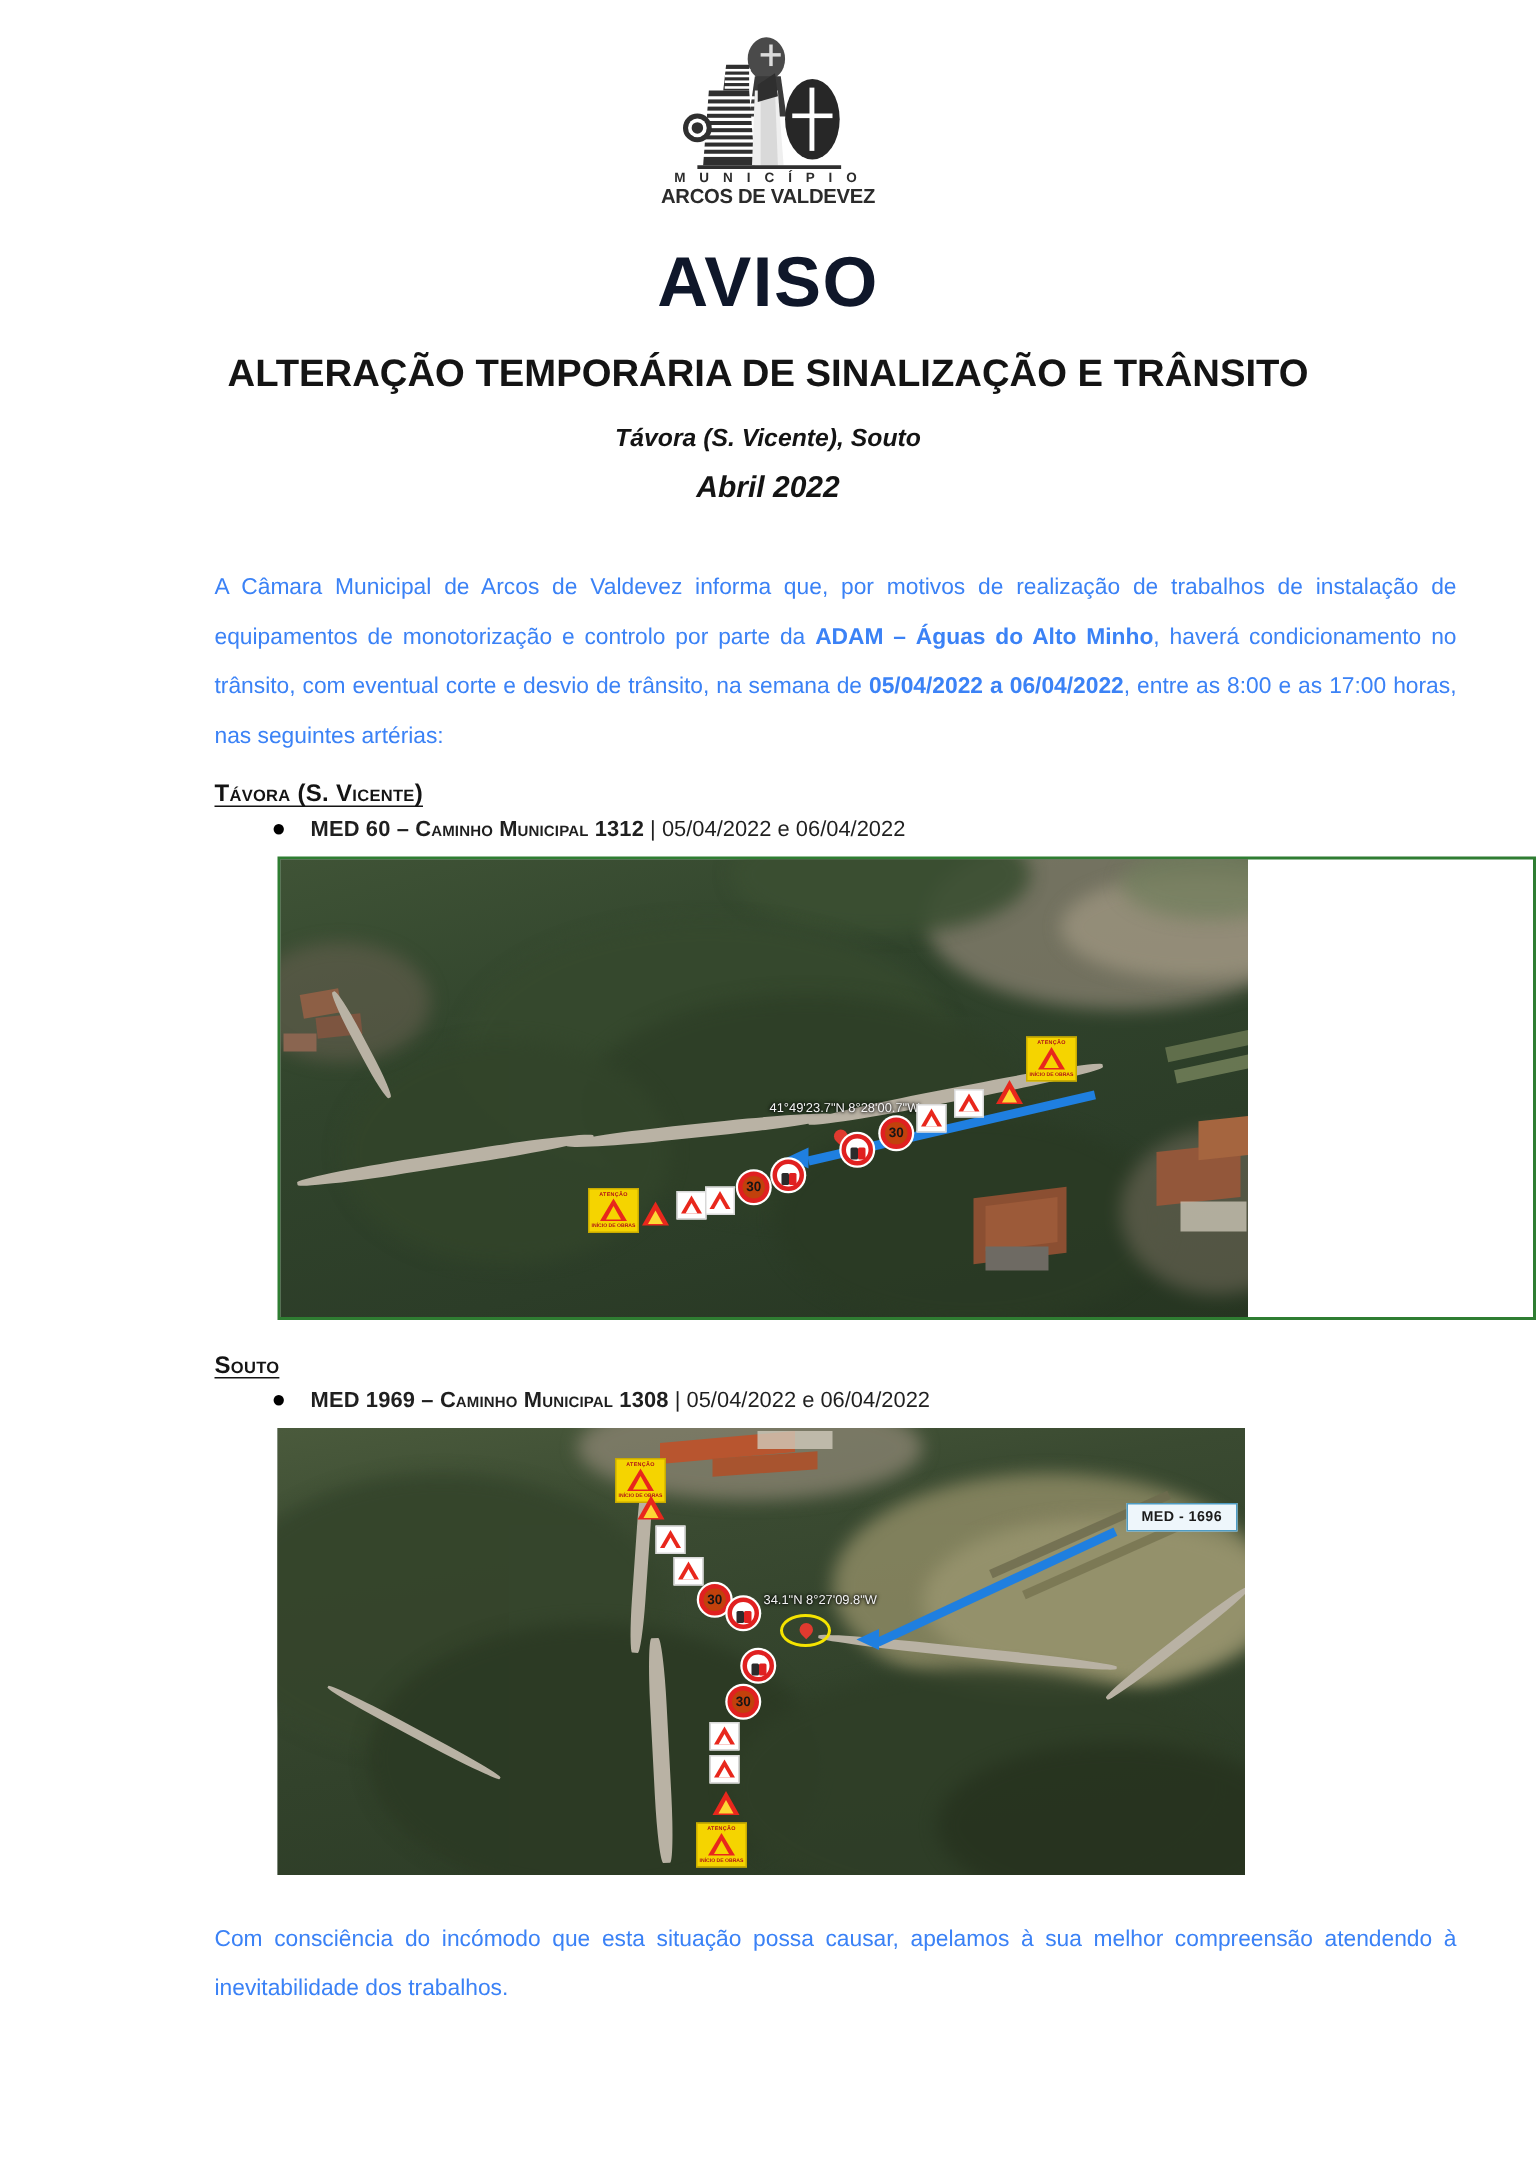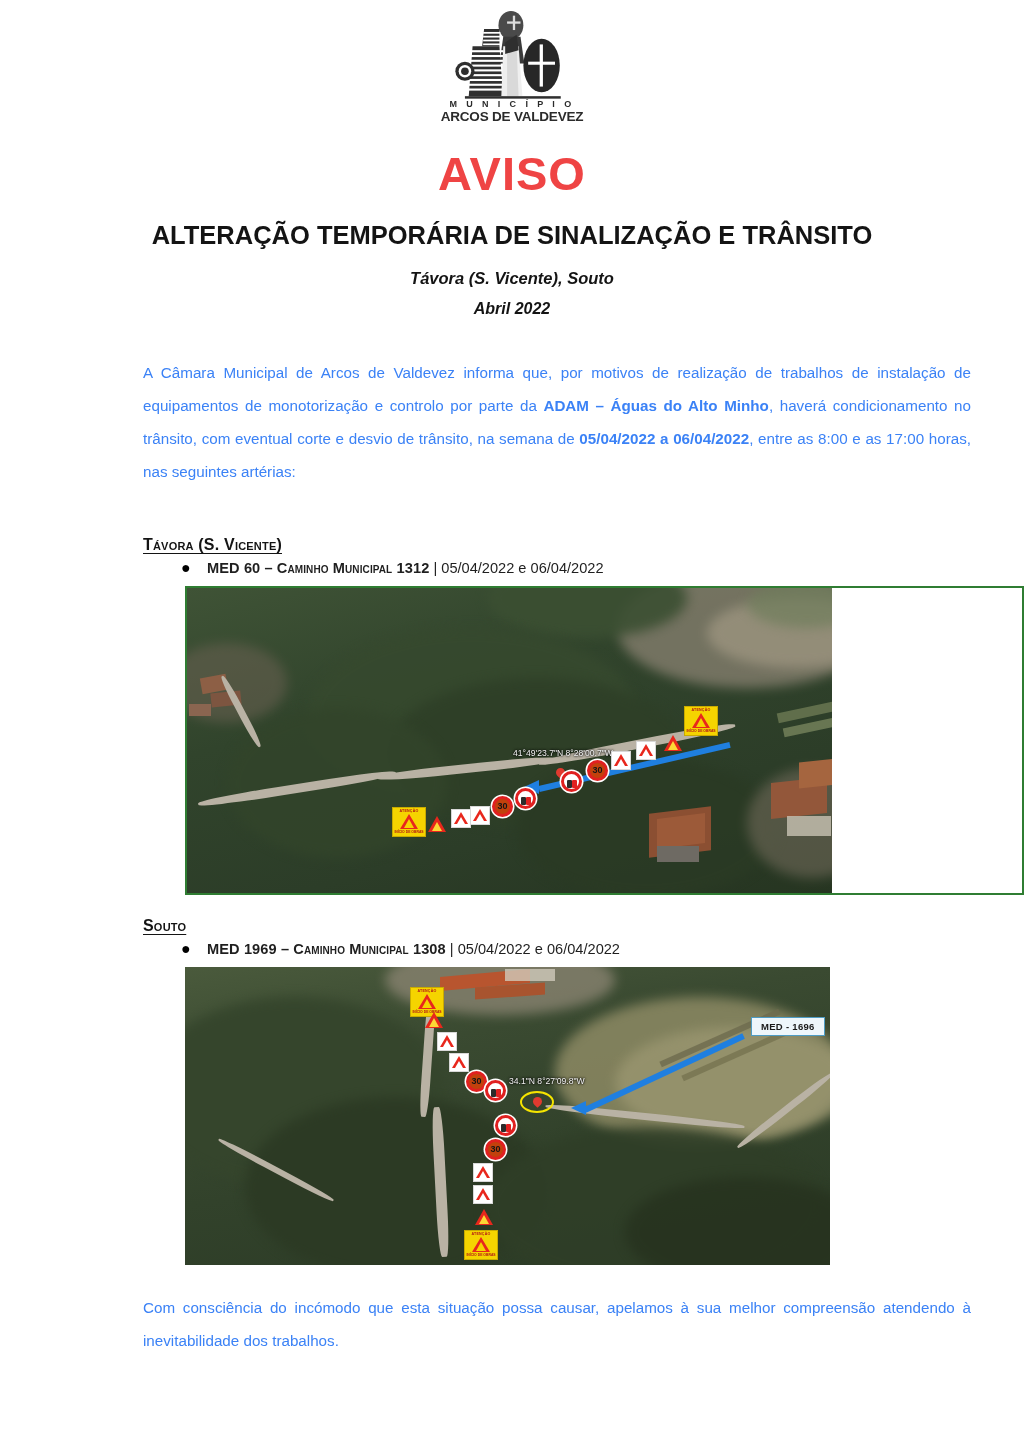--- a/index.html
+++ b/index.html
@@ -14,83 +14,83 @@
     overflow: hidden;
   }
 
   .page { width: 1024px; height: 1449px; position: relative; }
 
   
   .logo-wrap {
     width: 100%;
     display: flex;
     justify-content: center;
-    padding-top: 8px;
+    padding-top: 22px;
   }
   .logo { width: 150px; text-align: center; }
   .logo-mark { height: 92px; display:block; margin: 0 auto; }
   .logo-line1 {
     font-size: 9px; font-weight: bold; letter-spacing: 3.4px;
     color: #2b2b2b; line-height: 1;
   }
   .logo-line2 {
     font-size: 13.5px; font-weight: bold; letter-spacing: -0.2px;
     color: #2b2b2b; line-height: 1.25;
   }
 
   
   .aviso {
     text-align: center;
     font-size: 47px;
     font-weight: bold;
     letter-spacing: 1px;
     margin-top: 24px;
     line-height: 1;
-    color: #ef4444;
+    color: #0f172a;
   }
   .subtitle {
     text-align: center;
     font-size: 25.5px;
     font-weight: bold;
     margin-top: 24px;
     line-height: 1.1;
     color: #141414;
   }
   .places {
     text-align: center;
     font-size: 16.5px;
     font-weight: bold;
     font-style: italic;
     margin-top: 20px;
     color: #141414;
   }
   .month {
     text-align: center;
-    font-size: 16px;
+    font-size: 20px;
     font-weight: bold;
     font-style: italic;
     margin-top: 12px;
     color: #141414;
   }
 
   
   .body-block {
     margin: 38px 55px 0 143px;
     width: 828px;
   }
   .para {
     font-size: 15.2px;
     line-height: 33px;
     text-align: justify;
     color: #3b82f6;
   }
   .para b { font-weight: bold; }
 
   
-  .section { margin: 48px 0 0 143px; }
+  .section { margin: 14px 0 0 143px; }
   .section-title {
     font-size: 16px;
     font-weight: bold;
     text-decoration: underline;
     text-underline-offset: 3px;
     font-variant: small-caps;
     letter-spacing: 0.2px;
     color: #141414;
   }
   .bullet-row {

